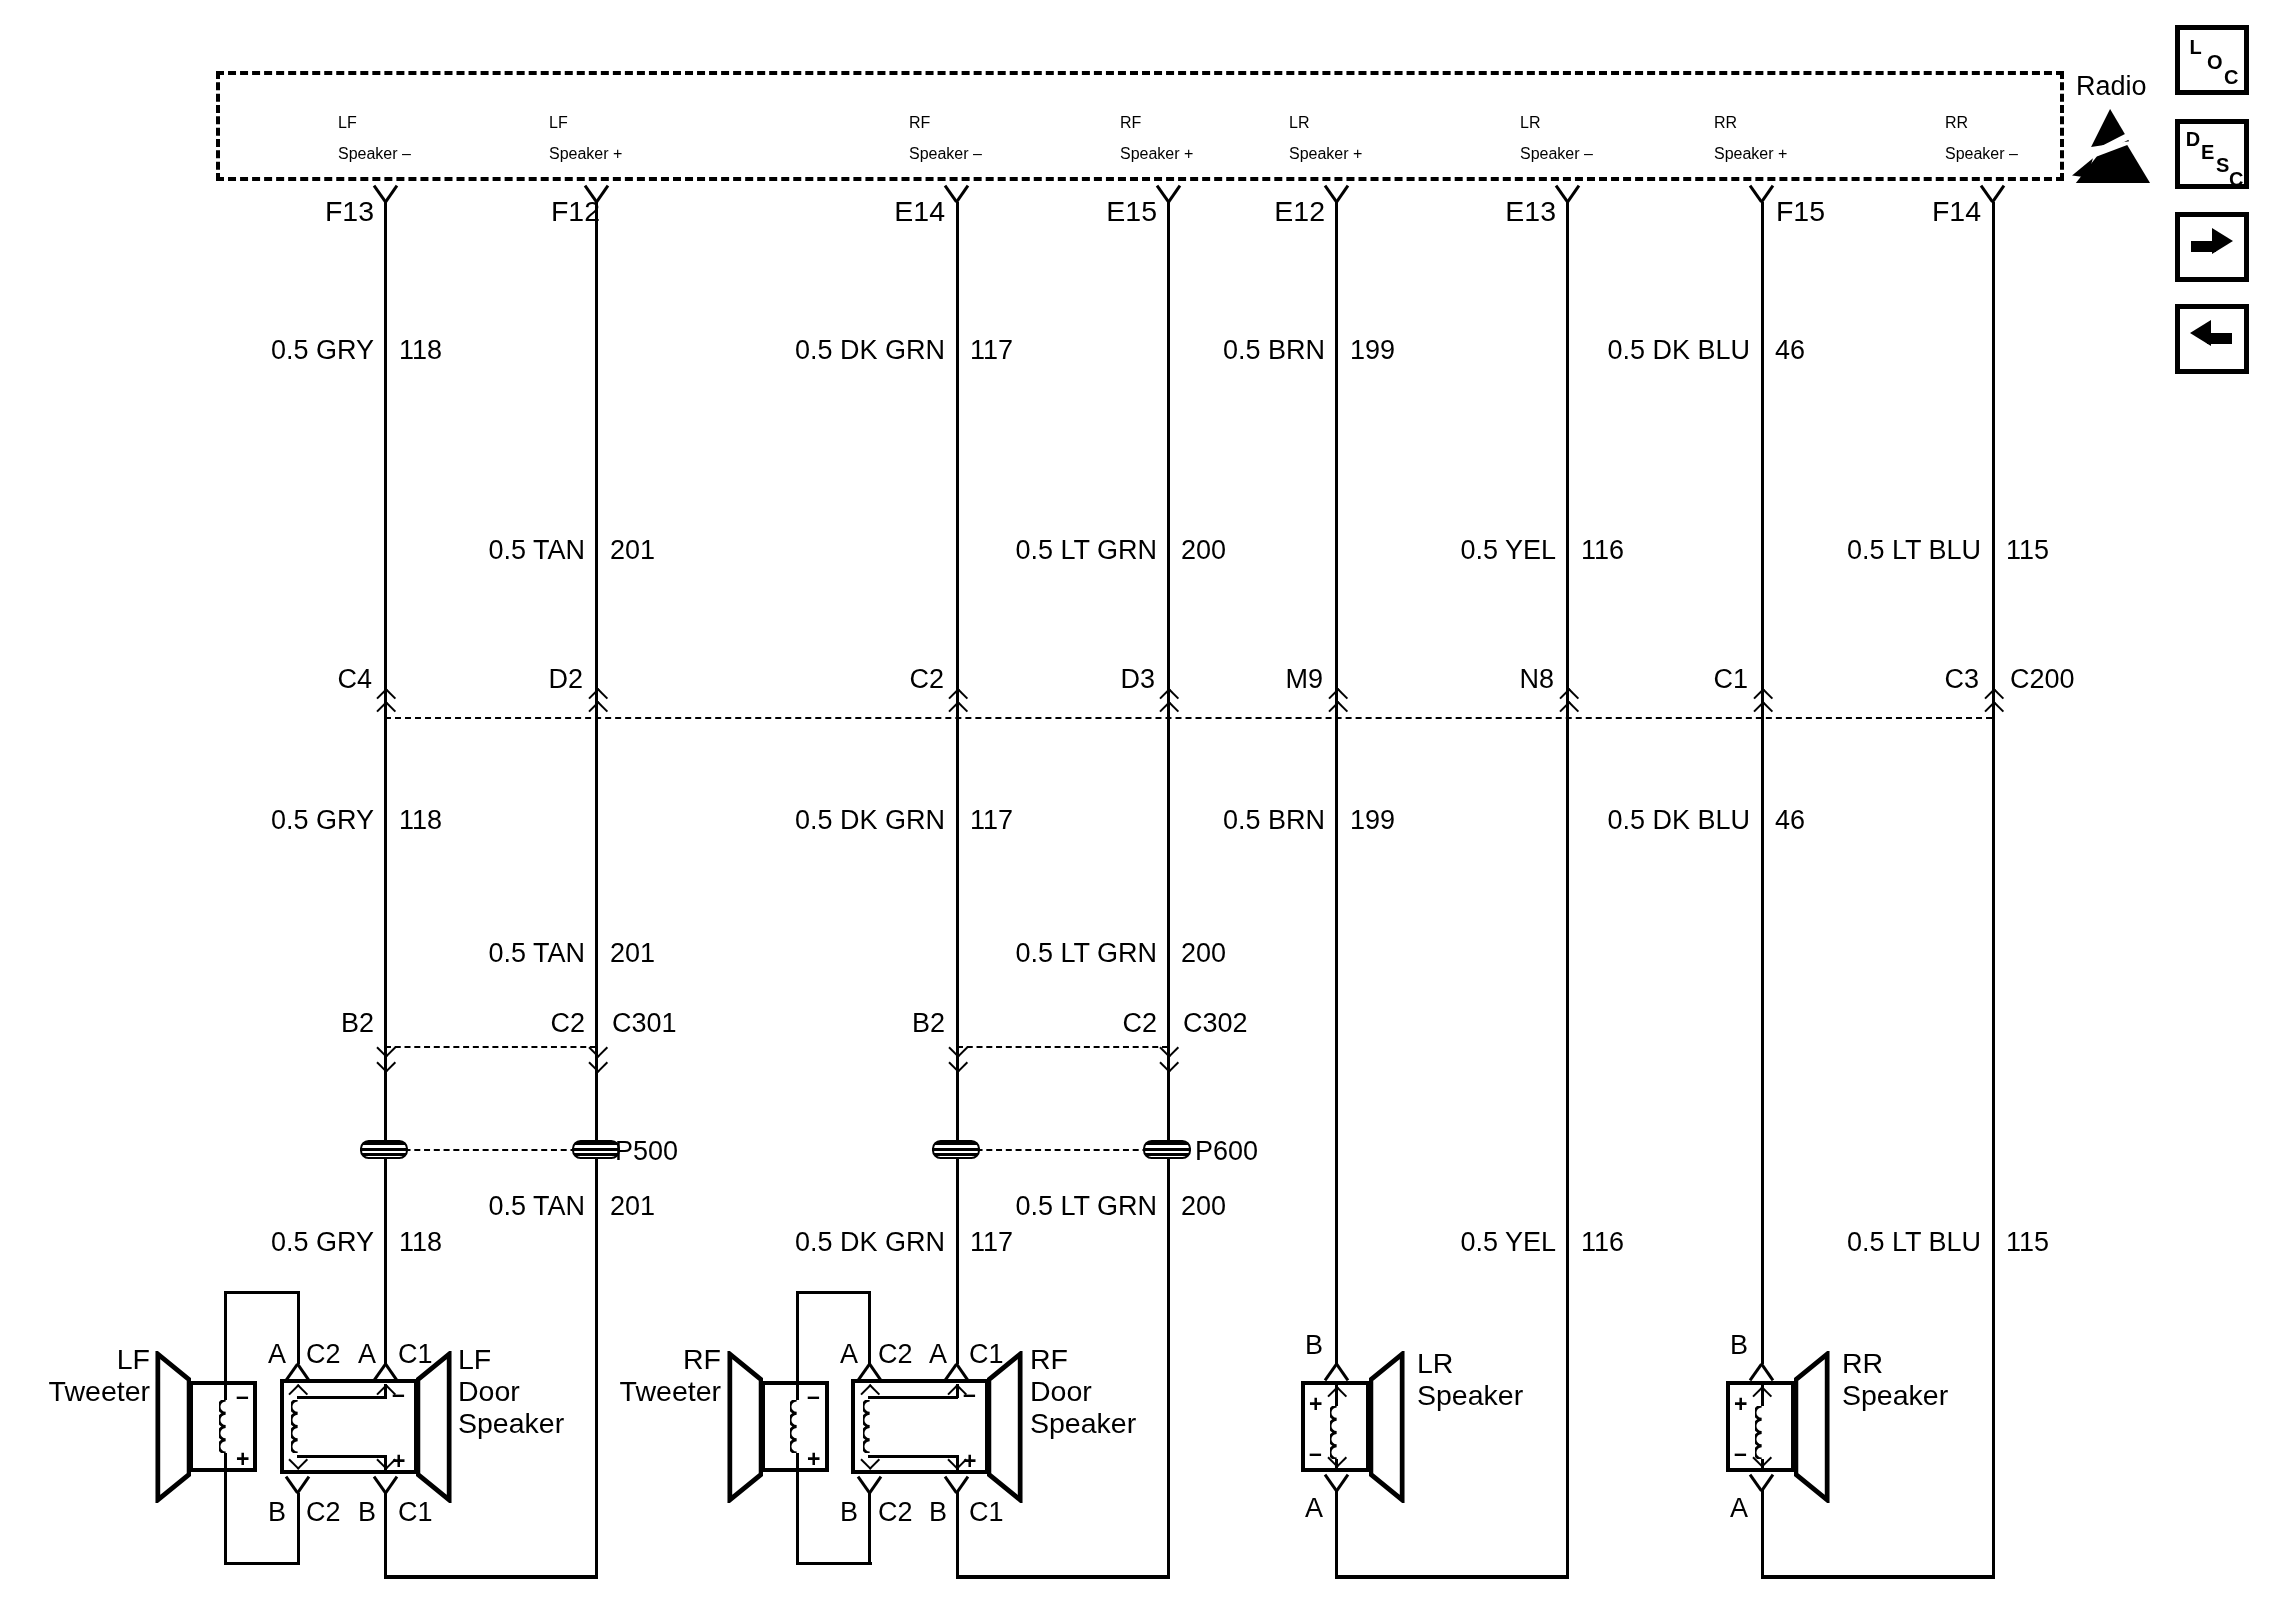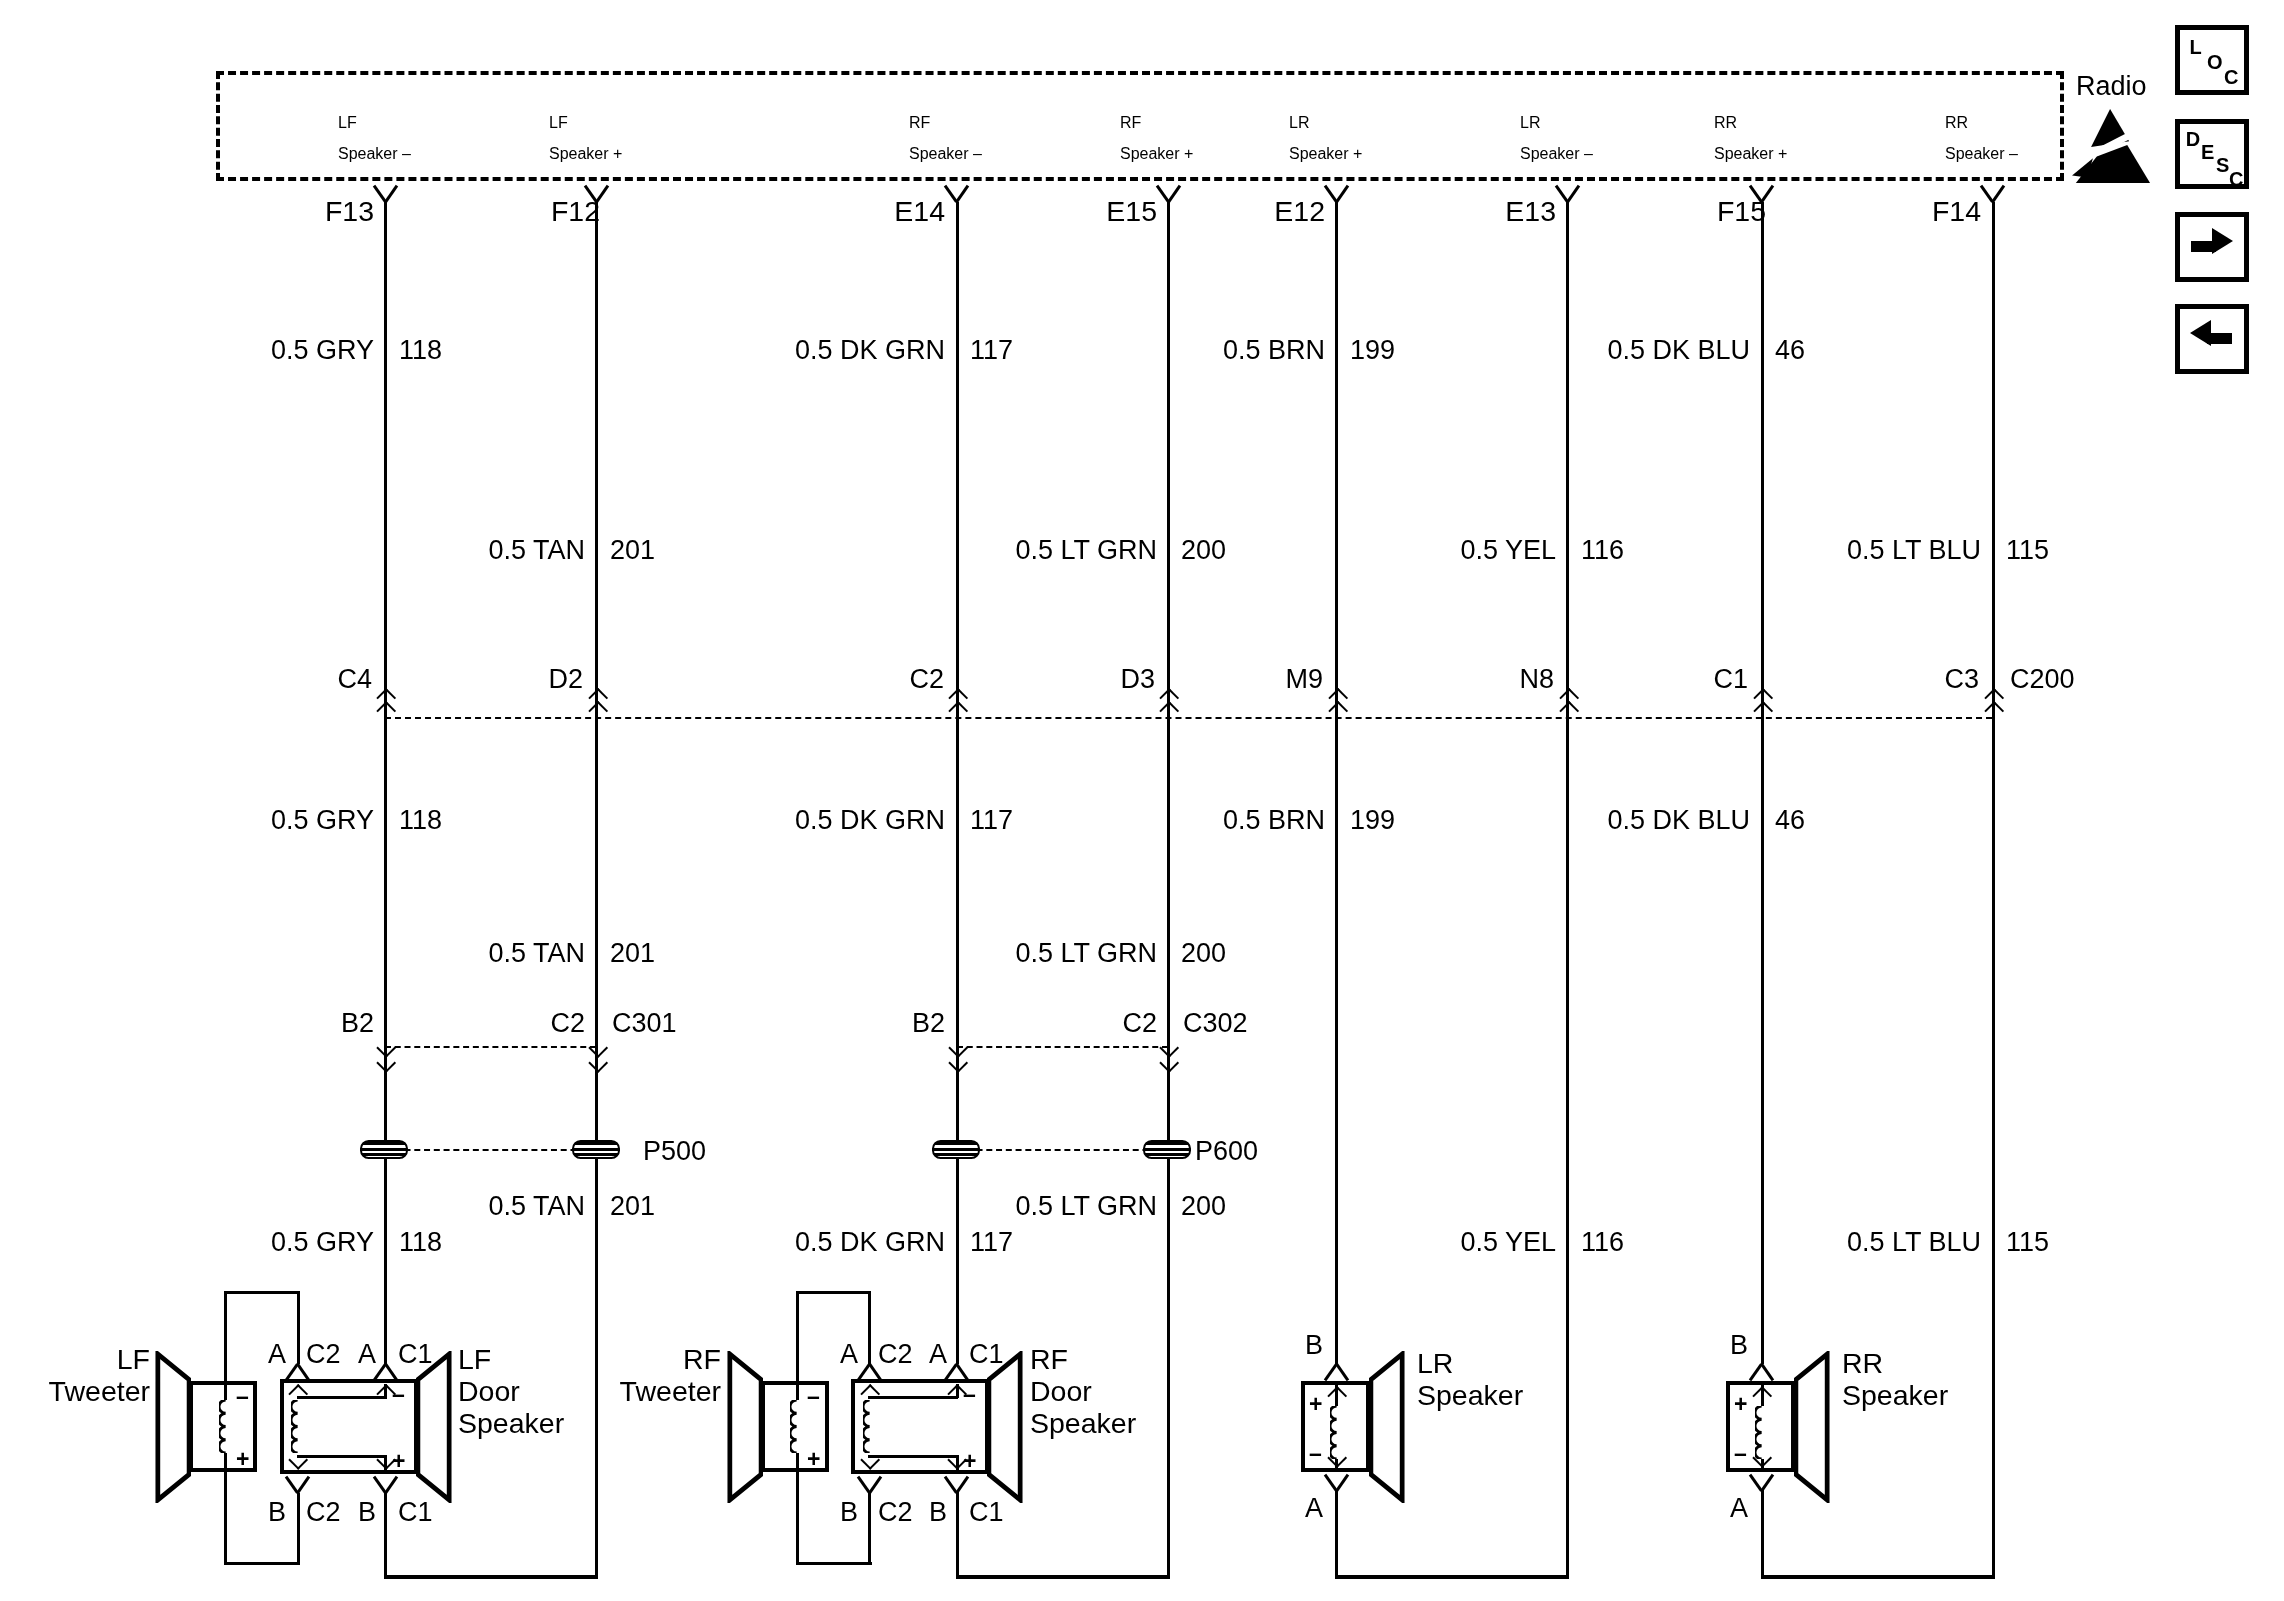--- a/index.html
+++ b/index.html
@@ -115,21 +115,21 @@
   <div class="fork fork-v" style="left:1980px;top:183px">
       <i></i>
       <i></i>
     </div>
   <div class="tr pin" style="left:374px;top:211px">F13</div>
   <div class="tr pin" style="left:600px;top:211px">F12</div>
   <div class="tr pin" style="left:945px;top:211px">E14</div>
   <div class="tr pin" style="left:1157px;top:211px">E15</div>
   <div class="tr pin" style="left:1325px;top:211px">E12</div>
   <div class="tr pin" style="left:1556px;top:211px">E13</div>
-  <div class="tr pin" style="left:1766px;top:211px">F15</div>
+  <div class="tr pin" style="left:1825px;top:211px">F15</div>
   <div class="tr pin" style="left:1981px;top:211px">F14</div>
 
   <div style="position:absolute;left:2070px;top:107px">
     <svg width="84" height="78" viewBox="0 0 88 82">
       <polygon points="42,2 62,36 22,42" fill="#000"></polygon>
       <polygon points="6,80 84,80 60,40 28,52" fill="#000"></polygon>
       <line x1="0" y1="62" x2="70" y2="26" stroke="#fff" stroke-width="7"></line>
       <polygon points="2,72 24,54 18,74" fill="#000"></polygon>
     </svg>
   </div>
@@ -254,21 +254,21 @@
   <div class="tr" style="left:1157px;top:1023px">C2</div>
   <div class="t" style="left:1183px;top:1023px">C302</div>
   <span class="cd" style="left:951px;top:1041px"></span>
   <span class="cd" style="left:951px;top:1056px"></span>
   <span class="cd" style="left:1162px;top:1041px"></span>
   <span class="cd" style="left:1162px;top:1056px"></span>
 
   <div class="dash" style="left:385px;top:1149px;width:211px"></div>
   <div class="grom" style="left:360px;top:1140px"></div>
   <div class="grom" style="left:572px;top:1140px"></div>
-  <div class="t" style="left:643px;top:1151px">P500</div>
+  <div class="t" style="left:615px;top:1151px">P500</div>
   <div class="dash" style="left:957px;top:1149px;width:211px"></div>
   <div class="grom" style="left:932px;top:1140px"></div>
   <div class="grom" style="left:1143px;top:1140px"></div>
   <div class="t" style="left:1195px;top:1151px">P600</div>
 
   <div class="h" style="left:224px;top:1291px;width:75px;height:2.9px"></div>
   <div class="v" style="left:224px;top:1291px;width:2.9px;height:92px"></div>
   <div class="v" style="left:224px;top:1472px;width:2.9px;height:91px"></div>
   <div class="h" style="left:224px;top:1562px;width:76px;height:2.9px"></div>
   <div class="v" style="left:297px;top:1493px;width:2.9px;height:71px"></div>

